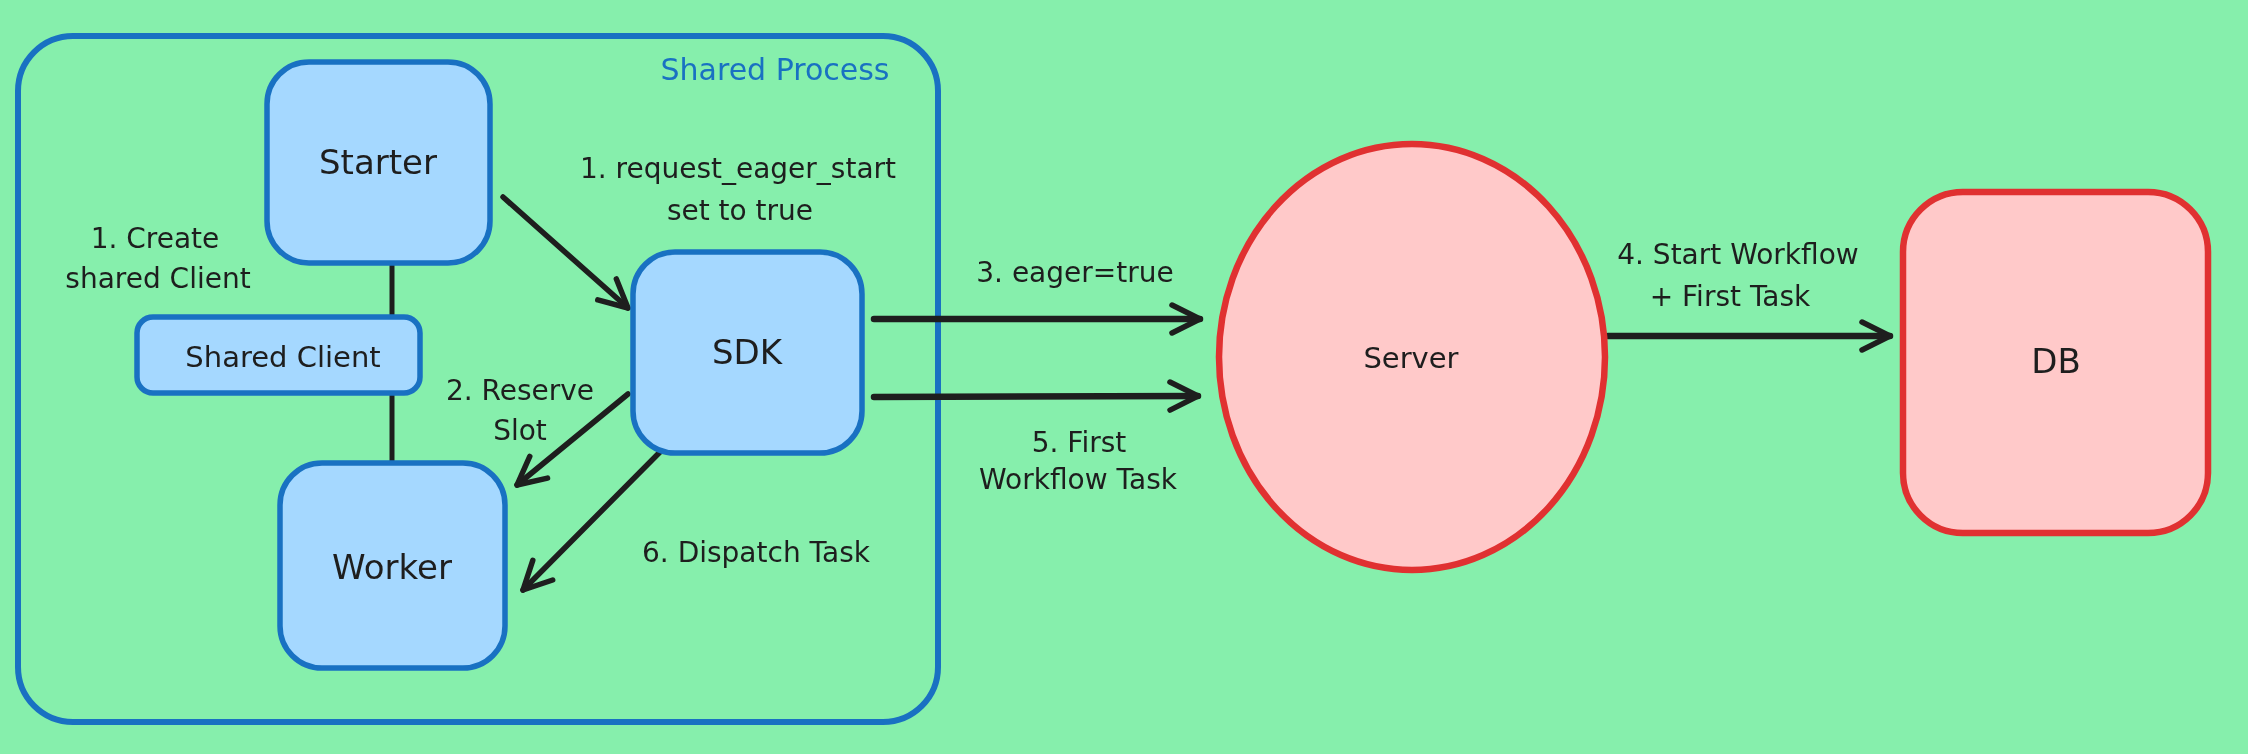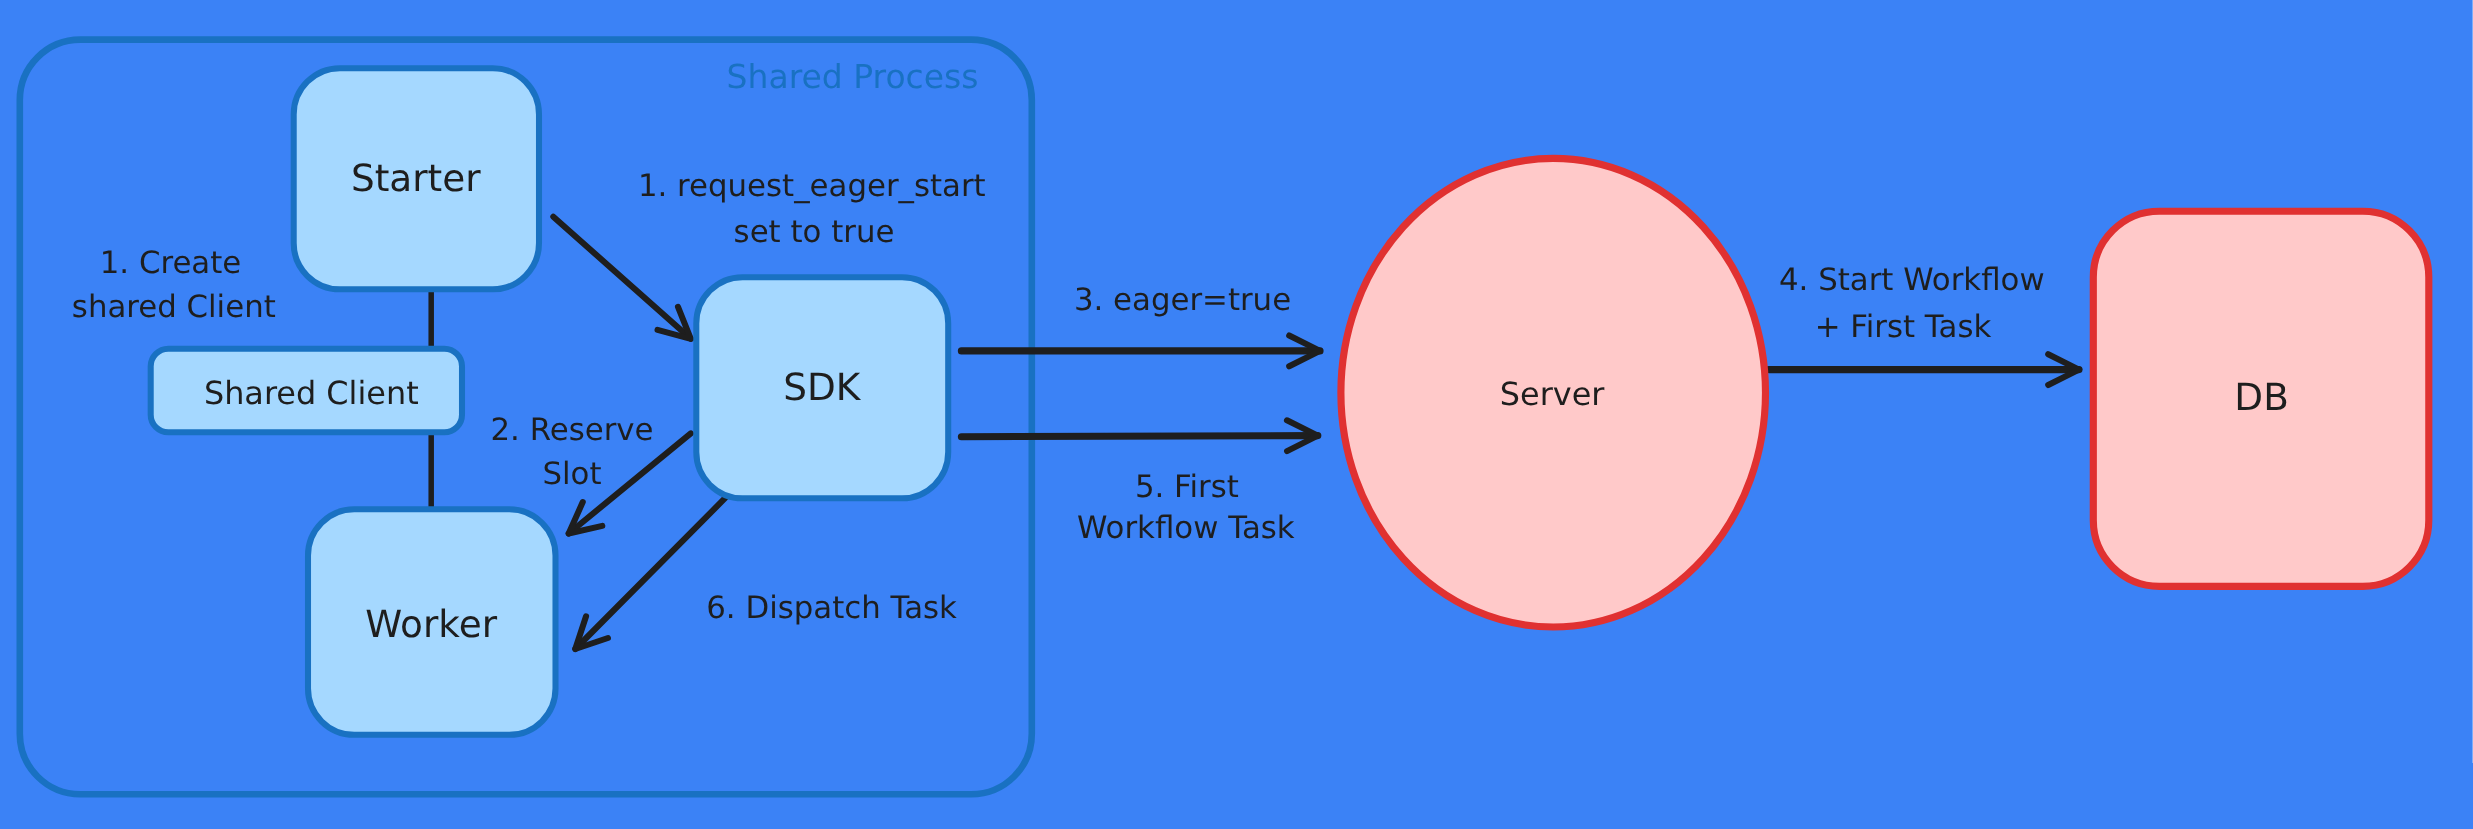--- a/index.html
+++ b/index.html
@@ -4,21 +4,21 @@
 <style>
   html, body {
     margin: 0;
     padding: 0;
     background: #ffffff;
   }
   .canvas {
     position: relative;
     width: 2248px;
     height: 754px;
-    background: #3b82f6;
+    background: #86efac;
     font-family: "DejaVu Sans", sans-serif;
   }
   svg { display: block; }
   text {
     font-family: "DejaVu Sans", sans-serif;
     fill: #1e1e1e;
     text-anchor: middle;
   }
   .node-label      { font-size: 34px; }
   .node-label-sm   { font-size: 29px; }

